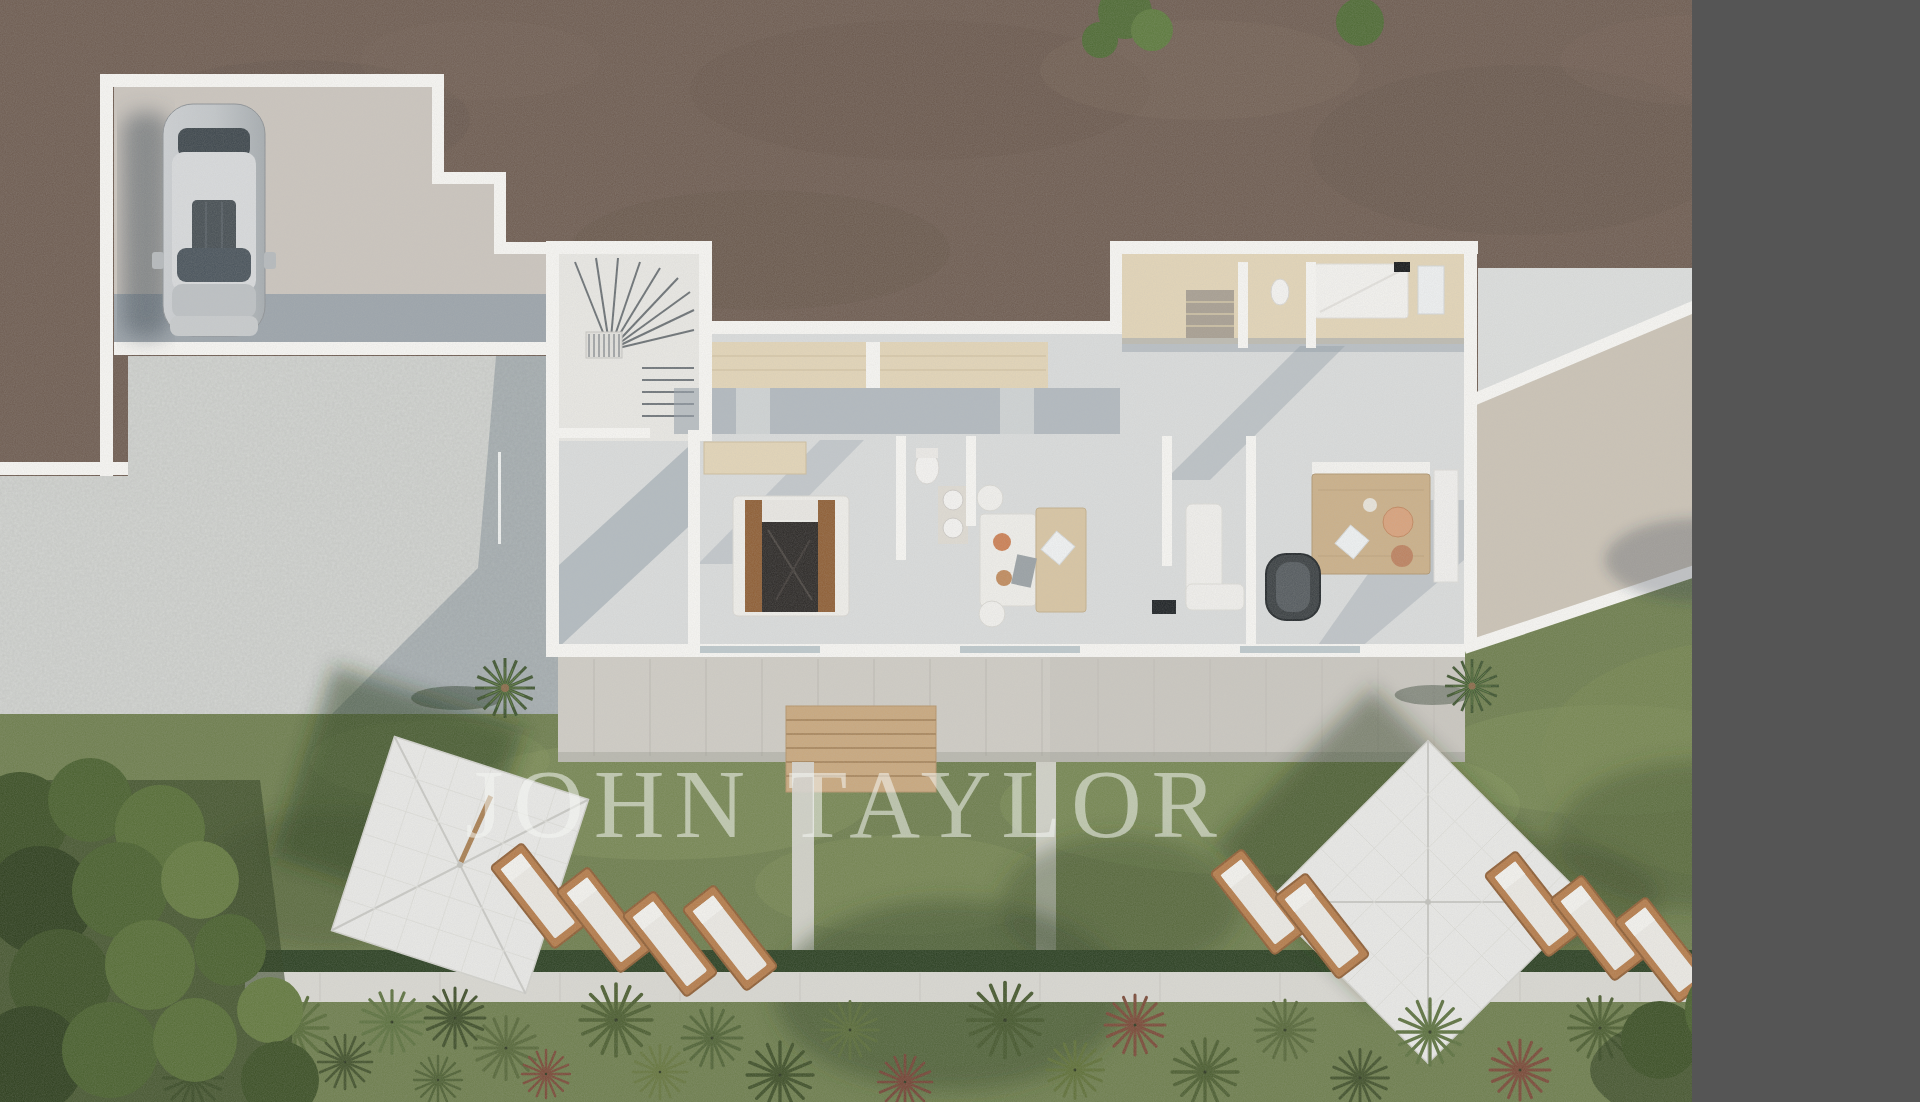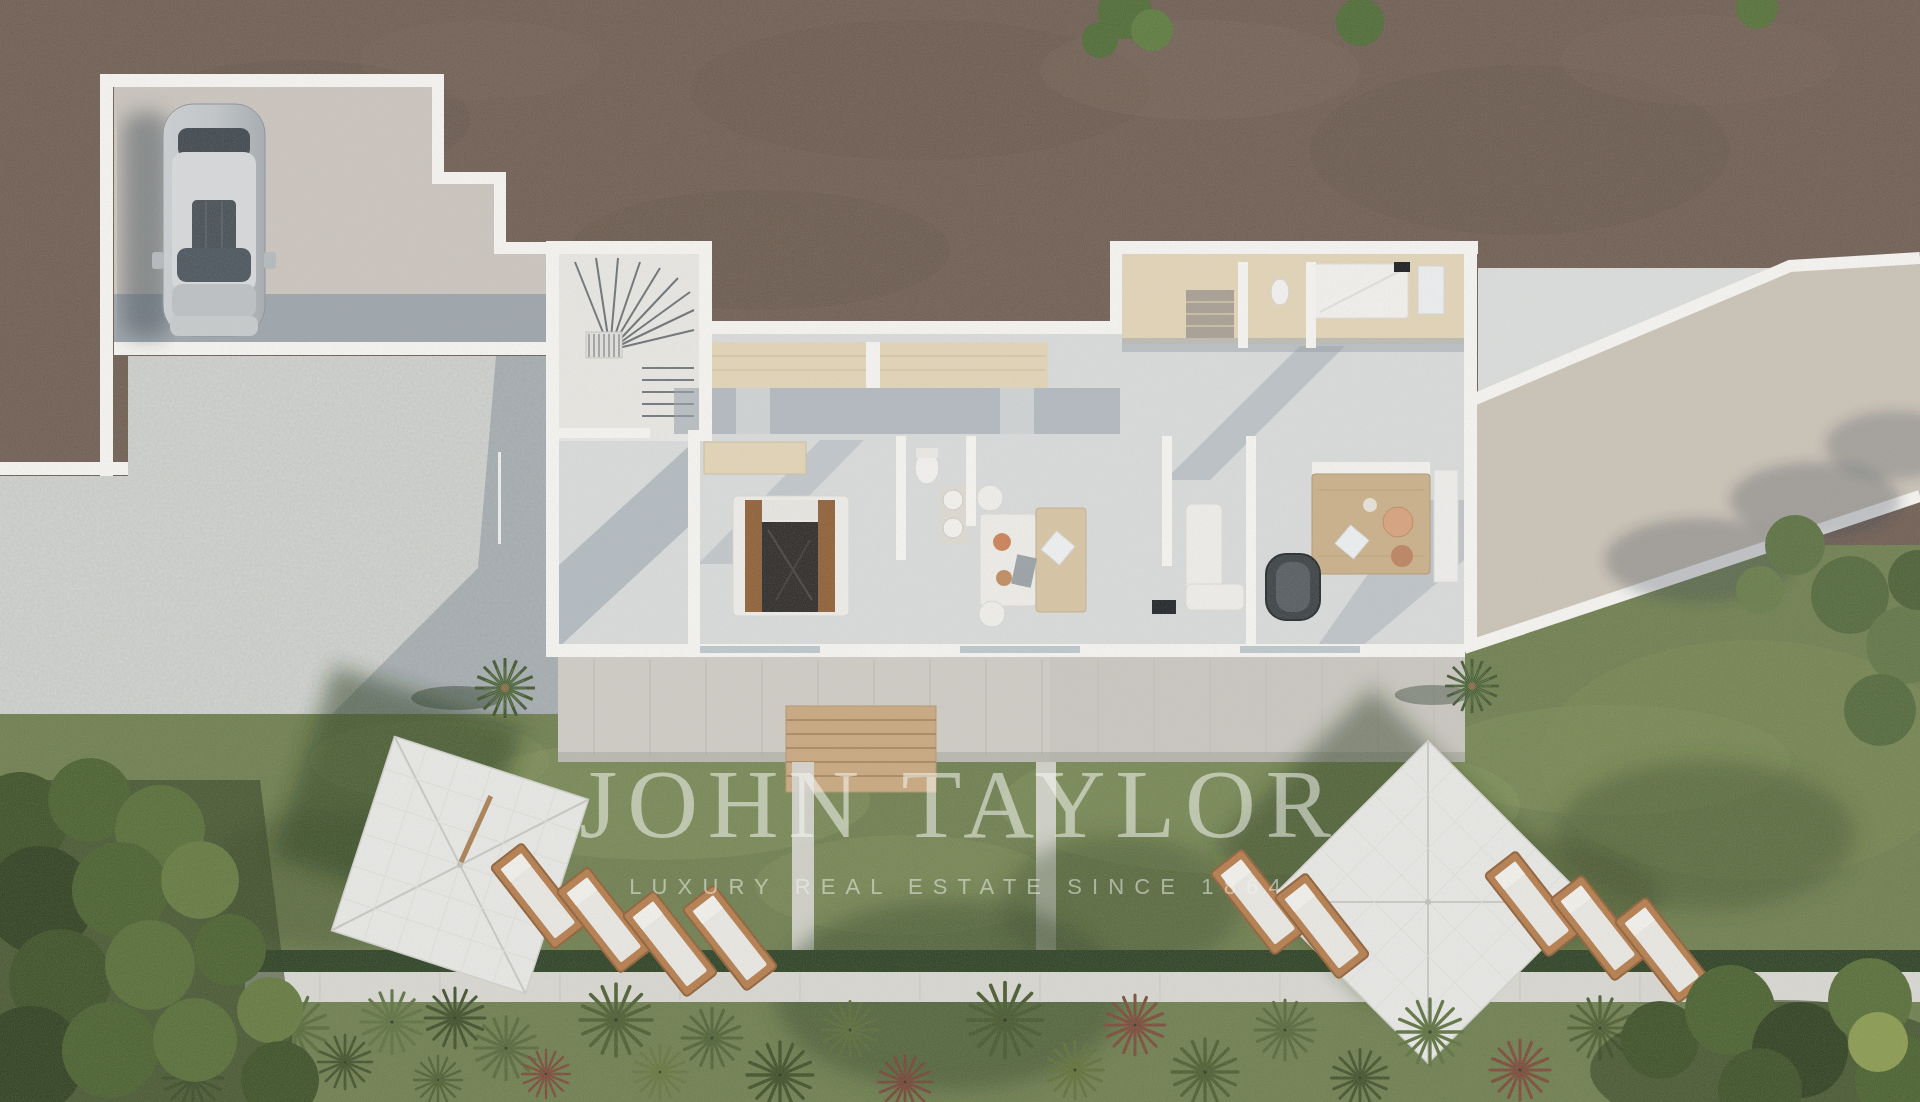--- a/index.html
+++ b/index.html
@@ -1,16 +1,16 @@
 <!DOCTYPE html>
 <html><head>
 <meta charset="utf-8">
 <style>
   html,body{margin:0;padding:0;background:#555;}
-  #stage{position:relative;width:1920px;height:1102px;overflow:hidden;
+  #stage{position:relative;width:1692px;height:1102px;overflow:hidden;
          font-family:"Liberation Sans",sans-serif;}
   #scene{position:absolute;left:0;top:0;}
   .wall{fill:#f7f6f3;}
   .floor{fill:#dadcdc;}
   .floor2{fill:#e9e8e4;}
   .trav{fill:#e3d5b8;}
   .shade{fill:#8c99a4;}
   .joint{stroke:#bcb9b2;stroke-width:1;}
   #wm-title{
     position:absolute;left:50%;top:748px;transform:translateX(-50%);
@@ -507,14 +507,13 @@
     <use href="#treeball" fill="#5d7a3e" transform="translate(1152,30) scale(0.7)"></use>
     <use href="#treeball" fill="#4f6b35" transform="translate(1100,40) scale(0.6)"></use>
     <use href="#treeball" fill="#4f6b35" transform="translate(1360,22) scale(0.8)"></use>
     <use href="#treeball" fill="#567038" transform="translate(1757,8) scale(0.7)"></use>
   </g>
 
   <rect x="0" y="0" width="1920" height="1102" filter="url(#grain)"></rect>
 </svg>
 
 <div id="wm-title">JOHN TAYLOR</div>
-<div id="wm-sub">LUXURY REAL ESTATE SINCE 1864</div>
 </div>
 
 </body></html>

